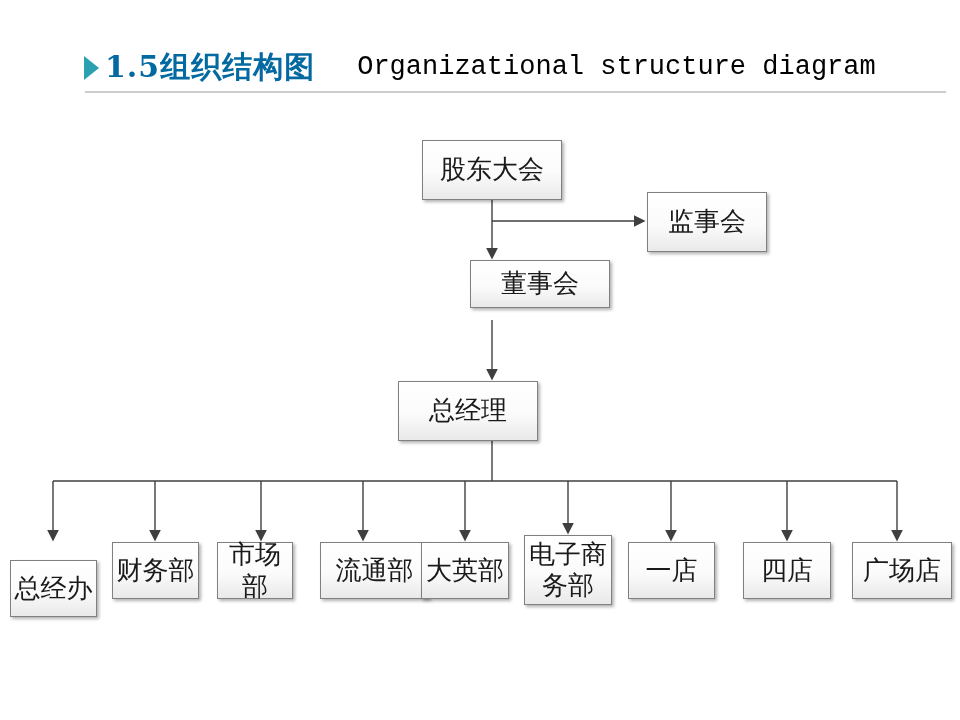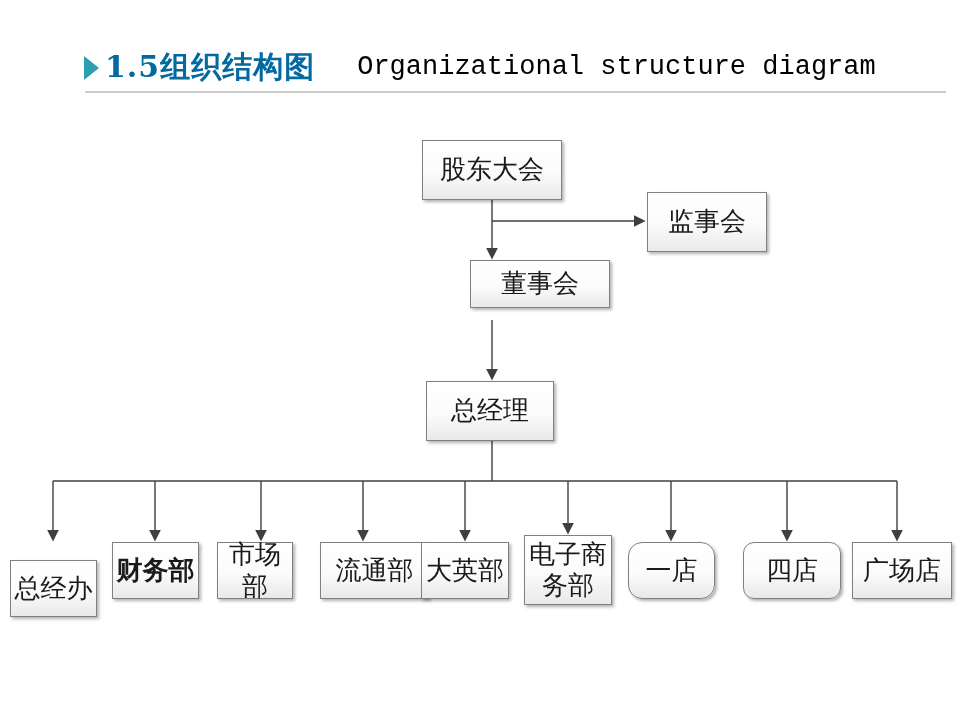--- a/index.html
+++ b/index.html
@@ -119,25 +119,25 @@
       <line x1="568" y1="481" x2="568" y2="531" marker-end="url(#arrow)"></line>
       <line x1="671" y1="481" x2="671" y2="538" marker-end="url(#arrow)"></line>
       <line x1="787" y1="481" x2="787" y2="538" marker-end="url(#arrow)"></line>
       <line x1="897" y1="481" x2="897" y2="538" marker-end="url(#arrow)"></line>
     </g>
   </svg>
 
   <div class="node" style="left:422px; top:140px; width:140px; height:60px;">股东大会</div>
   <div class="node" style="left:647px; top:192px; width:120px; height:60px;">监事会</div>
   <div class="node" style="left:422px; top:260px; width:140px; height:48px;margin-left:48px;">董事会</div>
-  <div class="node" style="left:426px; top:381px; width:128px; height:60px;">总经理</div>
+  <div class="node" style="left:398px; top:381px; width:140px; height:60px;">总经理</div>
 
   <div class="node" style="left:10px;  top:560px; width:87px; height:57px;">总经办</div>
-  <div class="node" style="left:112px; top:542px; width:87px; height:57px;font-weight:bold;">财务部</div>
+  <div class="node" style="left:112px; top:542px; width:87px; height:57px;">财务部</div>
   <div class="node" style="left:217px; top:542px; width:76px; height:57px;">市场部</div>
   <div class="node" style="left:320px; top:542px; width:109px; height:57px;">流通部</div>
   <div class="node" style="left:524px; top:535px; width:88px; height:70px;">电子商务部</div>
   <div class="node" style="left:421px; top:542px; width:88px; height:57px;">大英部</div>
-  <div class="node" style="left:628px; top:542px; width:87px; height:57px;border-radius:14px;">一店</div>
-  <div class="node" style="left:743px; top:542px; width:98px; height:57px;border-radius:11px;">四店</div>
+  <div class="node" style="left:628px; top:542px; width:87px; height:57px;">一店</div>
+  <div class="node" style="left:743px; top:542px; width:88px; height:57px;">四店</div>
   <div class="node" style="left:852px; top:542px; width:100px; height:57px;">广场店</div>
 
 </div>
 
 </body></html>

